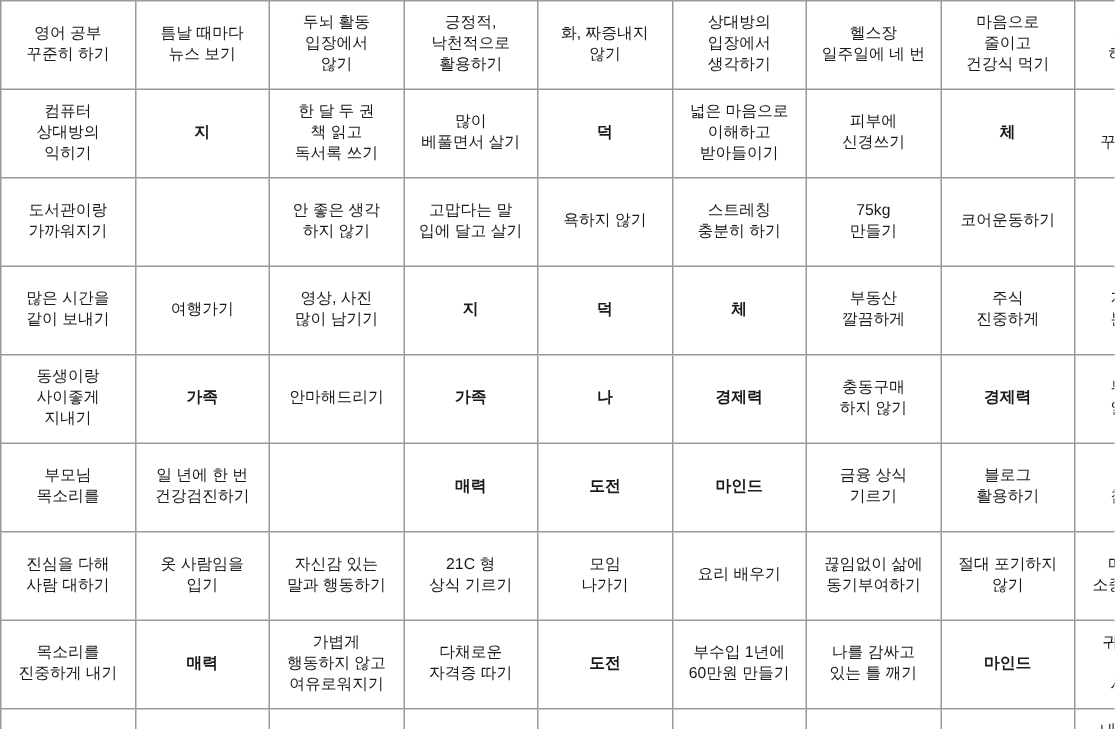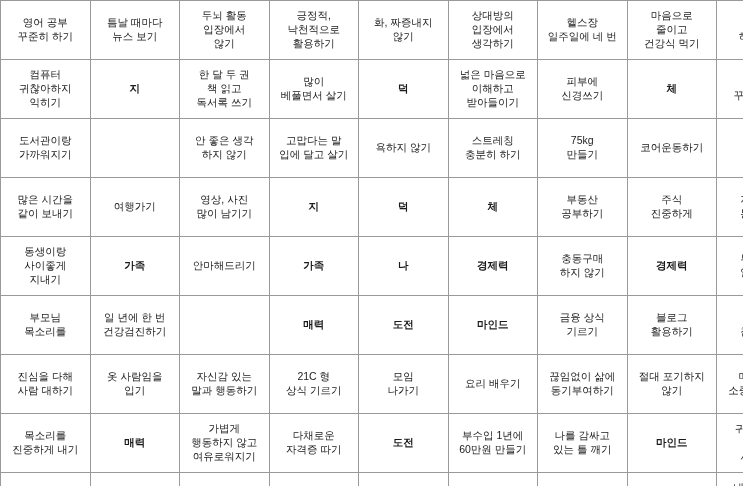--- a/index.html
+++ b/index.html
@@ -102,21 +102,21 @@
 건강식 먹기</span>
           </td>
         <td>
             <span class="cell-text">술, 담배
 하지 않기</span>
           </td>
       </tr>
       <tr>
         <td>
             <span class="cell-text">컴퓨터
-귀찮아하지
+상대방의
 익히기</span>
           </td>
         <td class="tone-light bold">
             <span class="cell-text">지</span>
           </td>
         <td>
             <span class="cell-text">한 달 두 권
 책 읽고
 독서록 쓰기</span>
           </td>
@@ -194,21 +194,21 @@
             <span class="cell-text">지</span>
           </td>
         <td class="tone-mid bold">
             <span class="cell-text">덕</span>
           </td>
         <td class="tone-mid bold">
             <span class="cell-text">체</span>
           </td>
         <td>
             <span class="cell-text">부동산
-공부하기</span>
+깔끔하게</span>
           </td>
         <td>
             <span class="cell-text">주식
 진중하게</span>
           </td>
         <td>
             <span class="cell-text">지출내역
 분석하기</span>
           </td>
       </tr>

